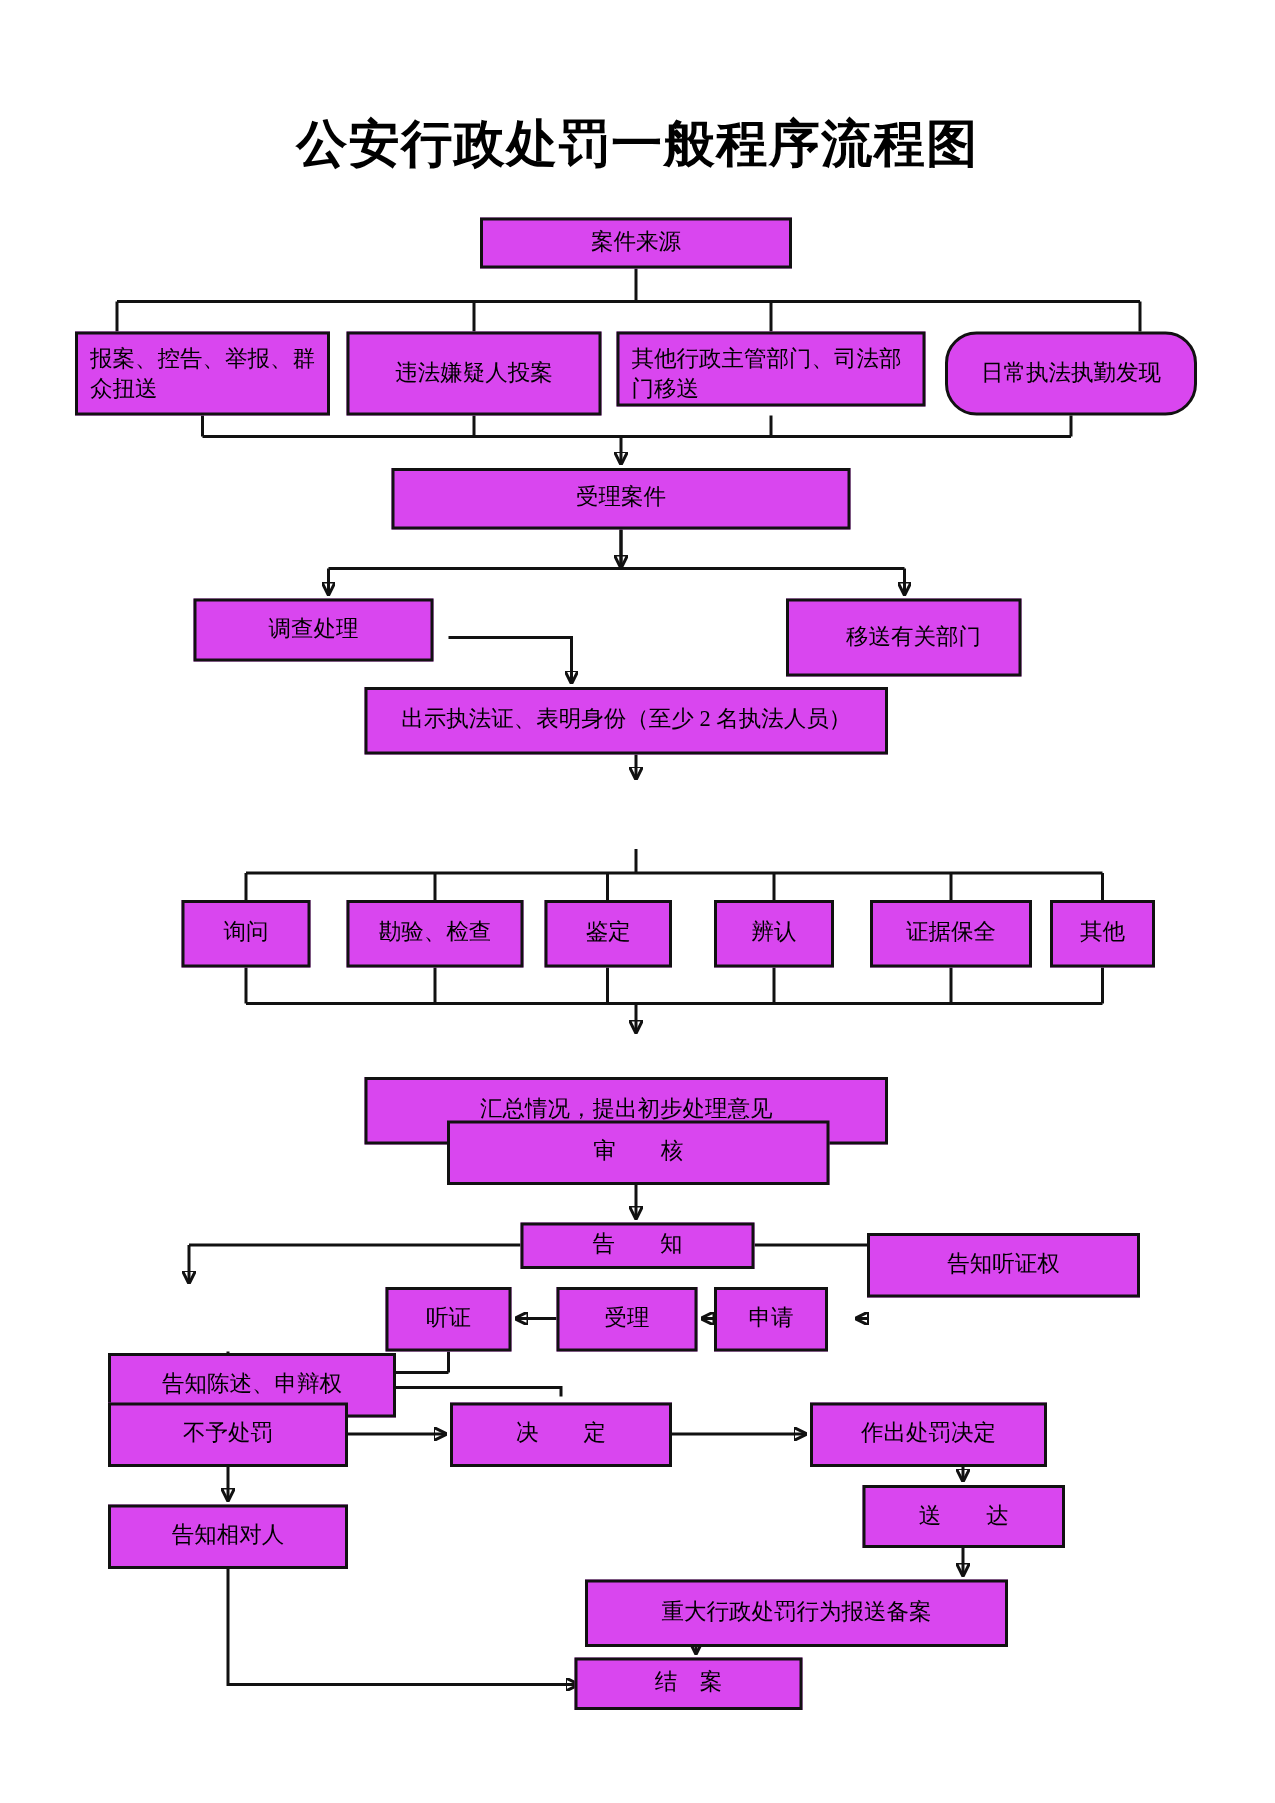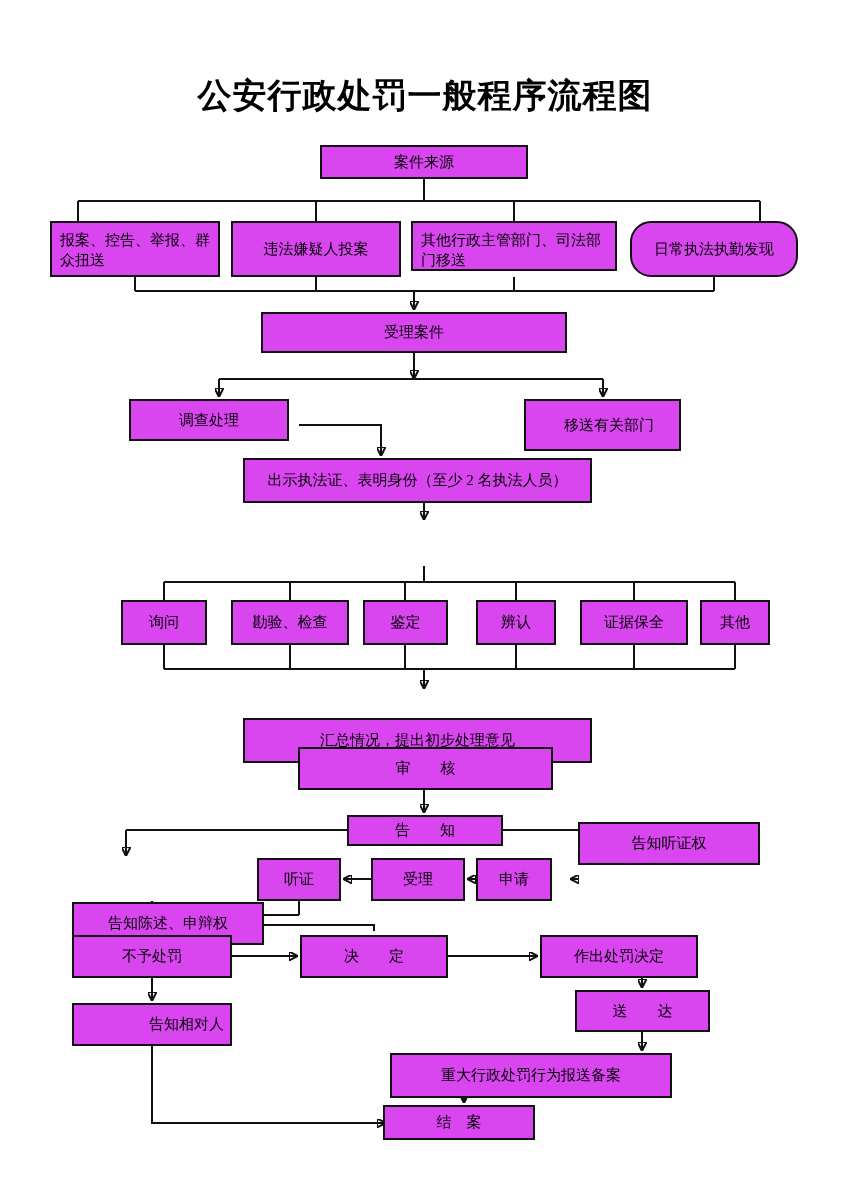--- a/index.html
+++ b/index.html
@@ -254,21 +254,21 @@
   </div>
 
   <div class="node" style="left:300px; top:935px; width:148px; height:43px;">
     <span>决　　定</span>
   </div>
 
   <div class="node" style="left:540px; top:935px; width:158px; height:43px;">
     <span>作出处罚决定</span>
   </div>
 
-  <div class="node" style="left:72px; top:1003px; width:160px; height:43px;justify-content:flex-end;">
+  <div class="node" style="left:72px; top:1003px; width:160px; height:43px;">
     <span>告知相对人</span>
   </div>
 
   <div class="node" style="left:575px; top:990px; width:135px; height:42px;">
     <span>送　　达</span>
   </div>
 
   <div class="node" style="left:390px; top:1053px; width:282px; height:45px;">
     <span>重大行政处罚行为报送备案</span>
   </div>

